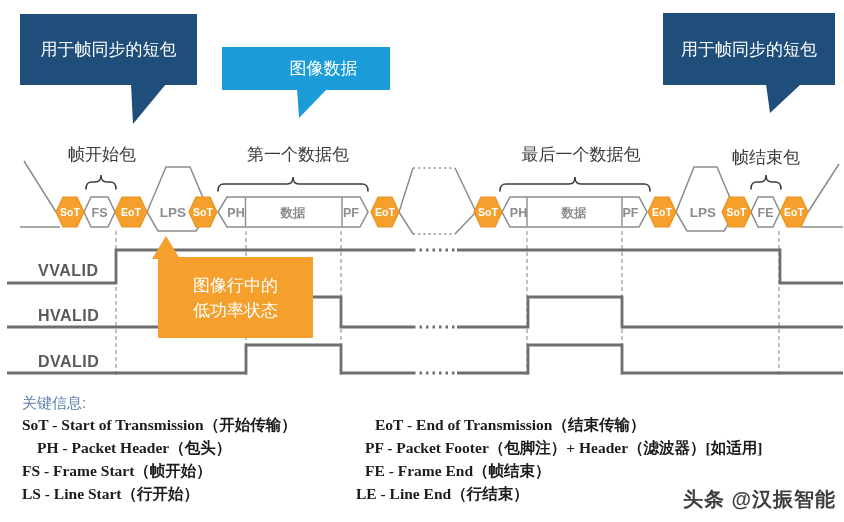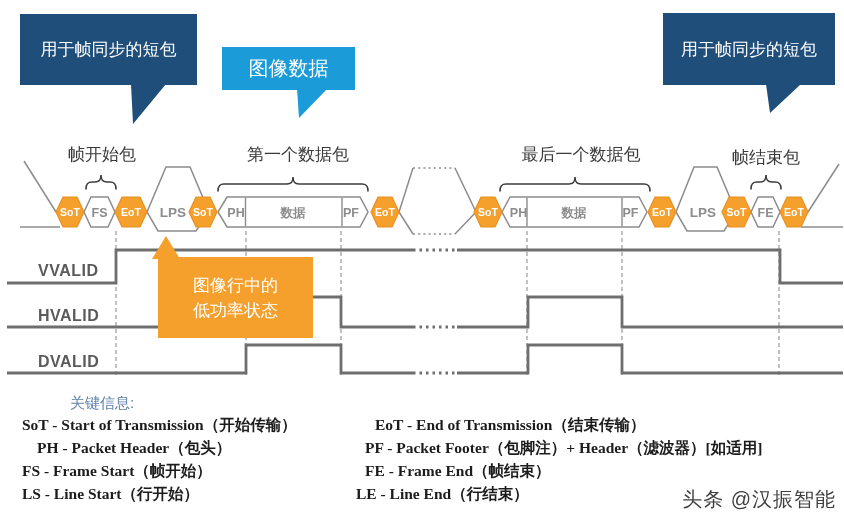--- a/index.html
+++ b/index.html
@@ -3,30 +3,30 @@
 <meta charset="utf-8">
 <style>
   html,body{margin:0;padding:0;background:#ffffff;}
   .stage{position:relative;width:844px;height:522px;background:#ffffff;overflow:hidden;
          font-family:"Liberation Sans","DejaVu Sans",sans-serif;}
   .art{position:absolute;left:0;top:0;z-index:1;}
   .overlay{position:absolute;left:0;top:0;z-index:3;pointer-events:none;}
   .callout{position:absolute;z-index:2;display:flex;align-items:center;justify-content:center;
            color:#ffffff;text-align:center;}
   .co-navy{background:#1f4e7a;font-size:17px;}
-  .co-blue{background:#1b9cd8;font-size:20px;}
+  .co-blue{background:#1b9cd8;font-size:17px;padding-left:35px;}
   .co-orange{background:#f5a02d;font-size:17px;line-height:25px;margin-left:36px;}
   .co-left{left:20px;top:14px;width:177px;height:71px;}
   .co-img{left:222px;top:47px;width:133px;height:43px;}
   .co-right{left:663px;top:13px;width:172px;height:72px;}
   .co-lps{left:122px;top:257px;width:155px;height:81px;}
   .legend{position:absolute;z-index:2;color:#1c1c1c;font-weight:bold;font-size:15.5px;}
-  .legend-title{position:absolute;left:22px;top:394px;z-index:2;color:#5e80a8;font-size:15px;margin-left:48px;}
+  .legend-title{position:absolute;left:22px;top:394px;z-index:2;color:#5e80a8;font-size:15px;}
   .lg-row{position:absolute;white-space:nowrap;font-family:Liberation Serif, serif;}
-  .watermark{position:absolute;right:8px;top:486px;z-index:2;font-size:20px;font-weight:normal;
+  .watermark{position:absolute;right:8px;top:486px;z-index:2;font-size:20px;font-weight:bold;
              color:#3f3f3f;letter-spacing:1px;white-space:nowrap;
              text-shadow:2px 2px 0 #ffffff,1px 1px 0 #ffffff;}
   text{font-family:"Liberation Sans","DejaVu Sans",sans-serif;}
   .seg-txt{fill:#8c8c8c;font-weight:bold;}
   .hex-txt{fill:#ffffff;font-weight:bold;font-size:10.5px;}
   .grp-txt{fill:#3a3a3a;font-size:17px;}
   .sig-txt{fill:#5a5a5a;font-size:16px;font-weight:bold;letter-spacing:0.5px;}
 </style>
 </head>
 <body>

